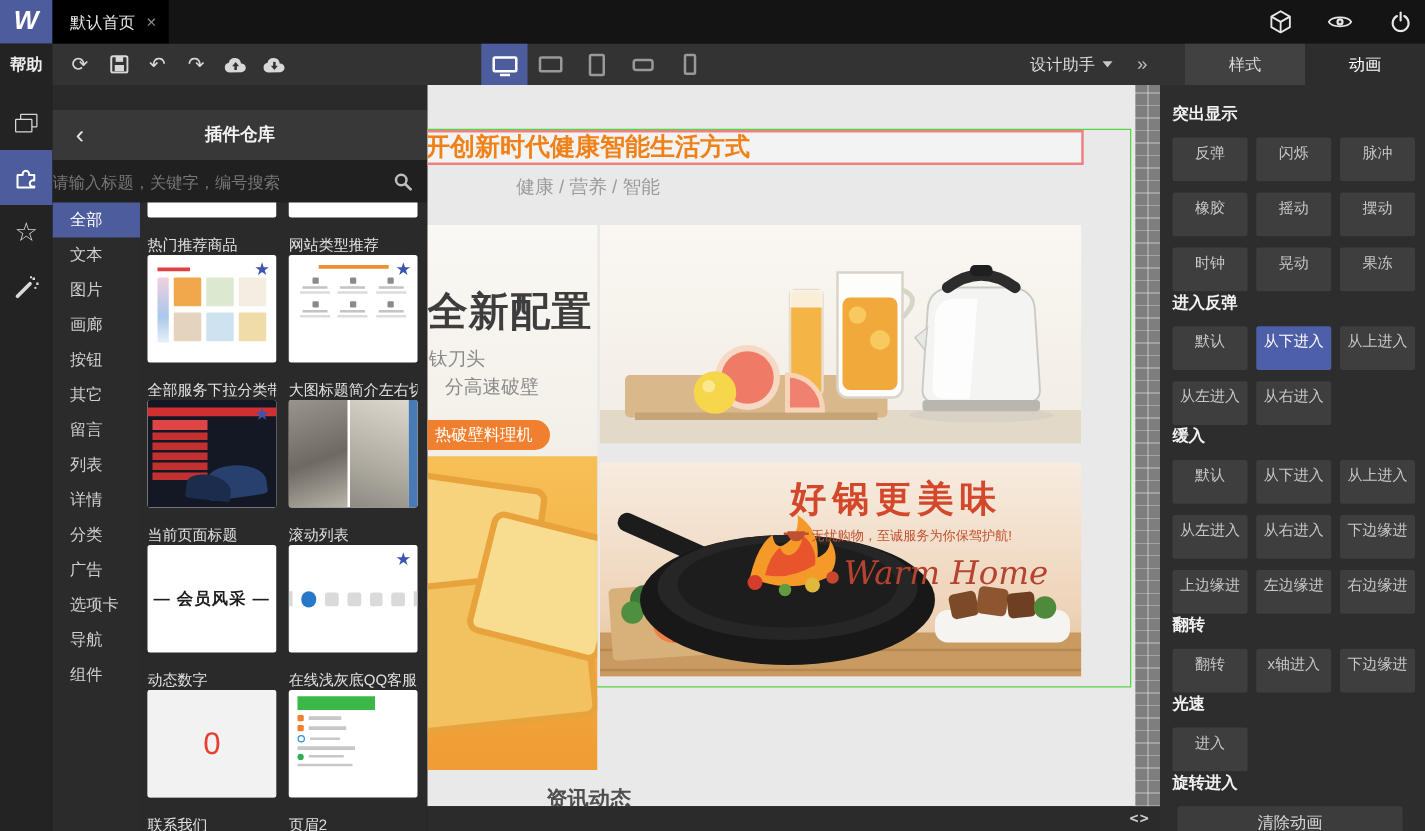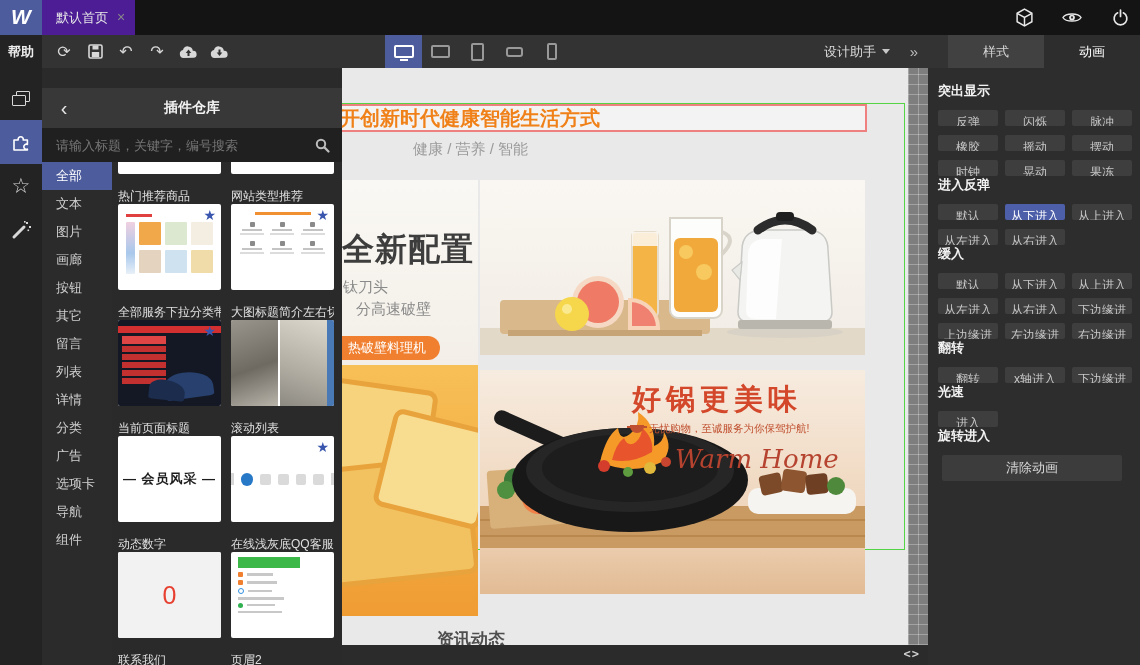--- a/index.html
+++ b/index.html
@@ -4,21 +4,21 @@
 <style>
   * { margin:0; padding:0; box-sizing:border-box; }
   html,body { width:1140px; height:665px; overflow:hidden; background:#1a1a1a;
     font-family:"Liberation Sans","DejaVu Sans",sans-serif; }
   .abs { position:absolute; }
 
   
   .topbar { position:absolute; left:0; top:0; width:1140px; height:35px; background:#141414; }
   .logo { position:absolute; left:0; top:0; width:42px; height:35px; background:#4d5c9d;
     color:#fff; font-weight:bold; font-style:italic; font-size:21px; text-align:center; line-height:34px; }
-  .page-tab { position:absolute; left:42px; top:0; height:35px; min-width:86px; background:#4c1d95;
+  .page-tab { position:absolute; left:42px; top:0; height:35px; min-width:86px; background:#000000;
     color:#e8e8e8; font-size:13px; line-height:35px; padding:0 10px 0 14px; display:flex; align-items:center; gap:9px; }
   .tab-close { color:#8a8a8a; font-size:14px; cursor:pointer; }
   .topbar-icons { position:absolute; right:10px; top:0; height:35px; display:flex; align-items:center; gap:28px; }
   .tico { width:20px; height:20px; display:flex; align-items:center; justify-content:center; }
 
   
   .toolbar { position:absolute; left:0; top:35px; width:1140px; height:33px; background:#333333; }
   .help-btn { position:absolute; left:0; top:0; width:42px; height:33px; background:#232323;
     color:#ededed; font-size:13px; font-weight:bold; text-align:center; line-height:33px; }
   .tb-icons { position:absolute; left:54px; top:0; height:33px; display:flex; align-items:center; gap:11px; }
@@ -58,21 +58,21 @@
 
   
   .plugin-panel { position:absolute; left:42px; top:68px; width:300px; height:597px; background:#2a2a2a; overflow:hidden; }
   .pp-header { position:absolute; left:0; top:20px; width:300px; height:40px; background:#383838;
     display:flex; align-items:center; }
   .pp-back { width:44px; text-align:center; color:#e8e8e8; font-size:20px; }
   .pp-title { flex:1; text-align:center; color:#f2f2f2; font-size:14px; font-weight:bold; margin-right:44px; }
   .pp-search { position:absolute; left:0; top:60px; width:300px; height:34px; background:#202020;
     display:flex; align-items:center; }
   .pp-search input { flex:1; background:transparent; border:none; outline:none; color:#cfcfcf;
-    font-size:13px; padding-left:14px; font-family:inherit; }
+    font-size:13px; font-family:inherit; }
   .pp-search input::placeholder { color:#767676; }
   .pp-search .sico { width:40px; display:flex; justify-content:center; }
   .pp-body { position:absolute; left:0; top:94px; width:300px; bottom:0; display:flex; }
   .pp-cats { width:70px; background:#2b2b2b; }
   .pp-cat { height:28px; line-height:28px; padding-left:14px; color:#cfcfcf; font-size:13px; }
   .pp-cat.sel { background:#4d5c9d; color:#fff; }
   .pp-cards { flex:1; padding:0 8px 0 6px; }
   .card-grid { display:grid; grid-template-columns:1fr 1fr; column-gap:10px; }
   .card-stub { height:12px; background:#fff; border-radius:0 0 2px 2px; }
   .card-label { margin-top:14px; height:16px; line-height:16px; color:#e0e0e0; font-size:12px;
@@ -136,21 +136,21 @@
     letter-spacing:1px; white-space:nowrap; }
   .lt-line1 { position:absolute; left:1px; top:98px; color:#8a8a8a; font-size:15px; white-space:nowrap; }
   .lt-line2 { position:absolute; left:14px; top:120px; color:#8a8a8a; font-size:15px; white-space:nowrap; }
   .lt-badge { position:absolute; left:-10px; top:156px; height:24px; padding:0 14px 0 16px; background:#f08030;
     color:#fff; font-size:13px; line-height:24px; border-radius:0 12px 12px 0; white-space:nowrap; }
   .left-bottom { position:absolute; left:0; top:185px; width:136px; height:251px;
     background:linear-gradient(180deg,#f7c057,#ef9c33); overflow:hidden; }
   .toast { position:absolute; background:#f6d37c; border:5px solid #e8a33c; border-radius:10px; }
   .kettle-area { position:absolute; left:138px; top:0; width:385px; height:175px;
     background:linear-gradient(180deg,#faf7f2,#f1ece4); overflow:hidden; }
-  .wok-area { position:absolute; left:138px; top:190px; width:385px; height:224px;
+  .wok-area { position:absolute; left:138px; top:190px; width:385px; height:171px;
     background:linear-gradient(180deg,#f7ece0,#eed3b8 70%,#e2bb94); overflow:hidden; }
   .wok-title { position:absolute; left:152px; top:10px; color:#d3472b; font-size:29px; font-weight:bold;
     letter-spacing:5px; white-space:nowrap; }
   .wok-sub { position:absolute; left:150px; top:52px; color:#c05030; font-size:10.5px; white-space:nowrap;
     display:flex; align-items:center; gap:5px; }
   .wok-sub .mini-pot { width:14px; height:8px; background:#c05030; border-radius:0 0 7px 7px; position:relative; }
   .wok-sub .mini-pot:before { content:""; position:absolute; left:-3px; top:1px; width:20px; height:2px; background:#c05030; }
   .wok-script { position:absolute; left:195px; top:74px; color:#b5432f; font-size:26px; font-style:italic;
     font-family:"DejaVu Serif",serif; white-space:nowrap; }
   .news-heading { position:absolute; left:95px; top:560px; color:#4e4e4e; font-size:17px; font-weight:bold; }
@@ -164,21 +164,21 @@
   .bottombar { position:absolute; left:342px; top:645px; width:586px; height:20px; background:#2b2b2b; }
   .code-ico { position:absolute; right:8px; top:2px; color:#cfcfcf; font-size:12px; font-weight:bold;
     font-family:"DejaVu Sans Mono",monospace; letter-spacing:1px; }
 
   
   .right-panel { position:absolute; left:928px; top:68px; width:212px; height:597px; background:#2d2d2d;
     padding:14px 0 0 10px; overflow:hidden; }
   .ap-sec { margin-bottom:0; }
   .ap-title { color:#f2f2f2; font-size:13px; font-weight:bold; margin-bottom:10px; }
   .ap-grid { display:grid; grid-template-columns:repeat(3,60px); gap:9px 7px; }
-  .ap-btn { height:16px; line-height:25px; text-align:center; font-size:12px; color:#c8c8c8;
+  .ap-btn { height:35px; line-height:25px; text-align:center; font-size:12px; color:#c8c8c8;
     background:#3e3e3e; border-radius:2px; white-space:nowrap; overflow:hidden; }
   .ap-btn.sel { background:#4d5fa8; color:#fff; }
   .clear-btn { margin:7px 18px 0 4px; height:26px; line-height:26px; text-align:center;
     background:#3c3c3c; color:#d8d8d8; font-size:13px; border-radius:2px; }
 
   svg { display:block; }
 </style>
 </head>
 <body>
 

